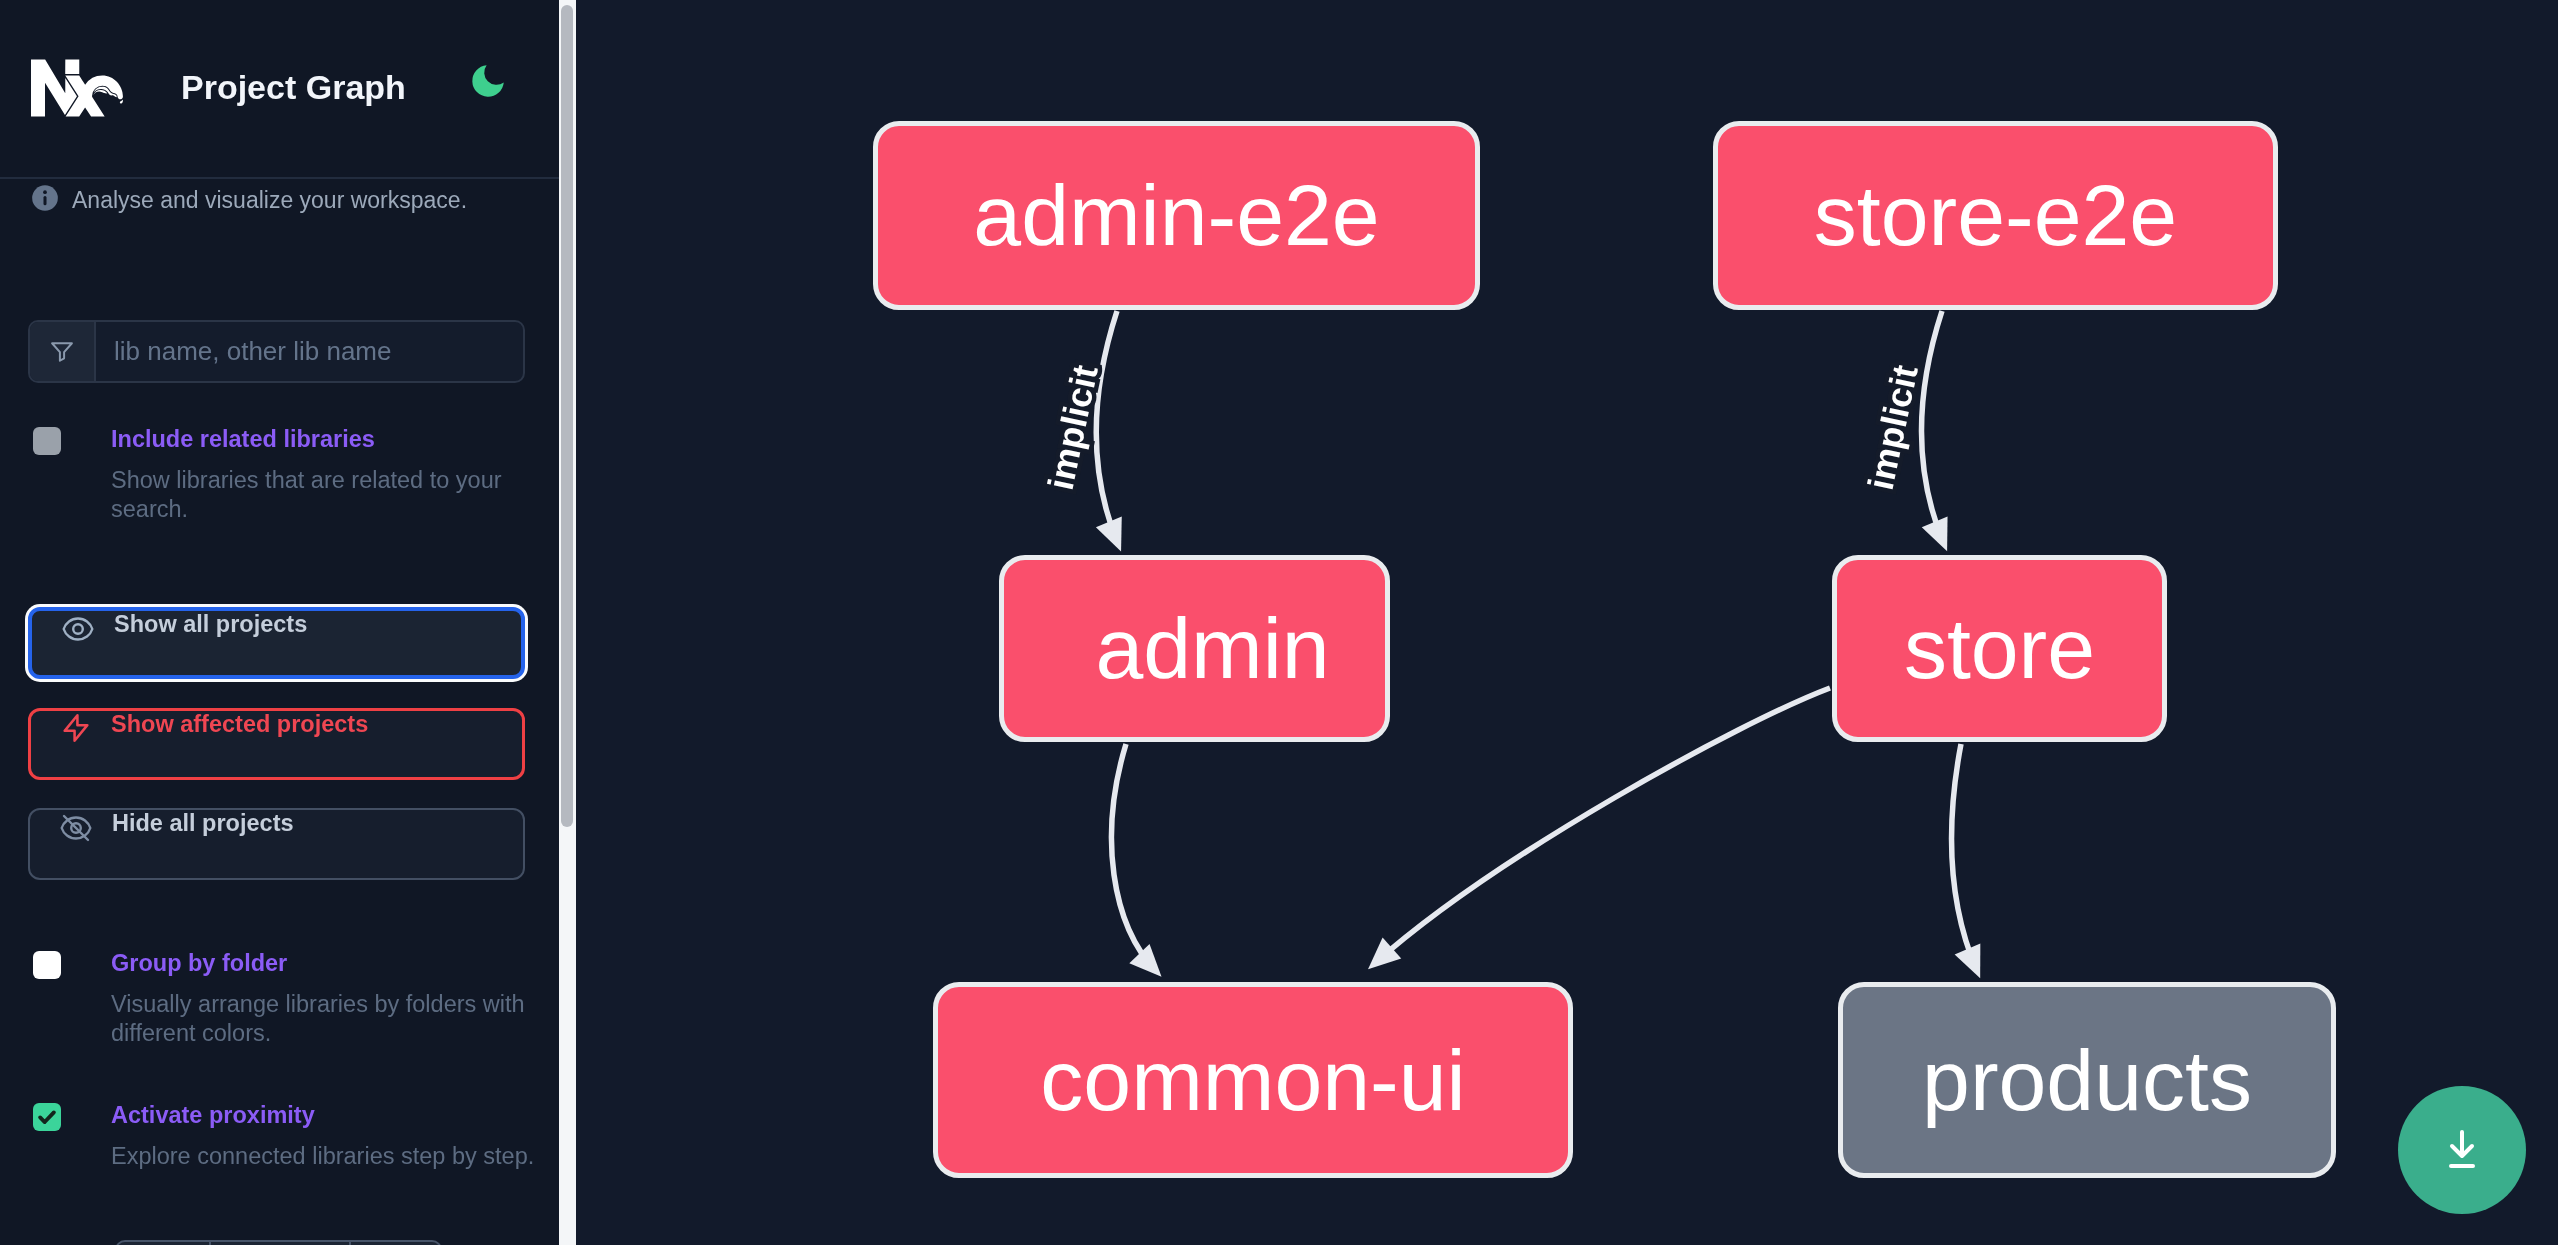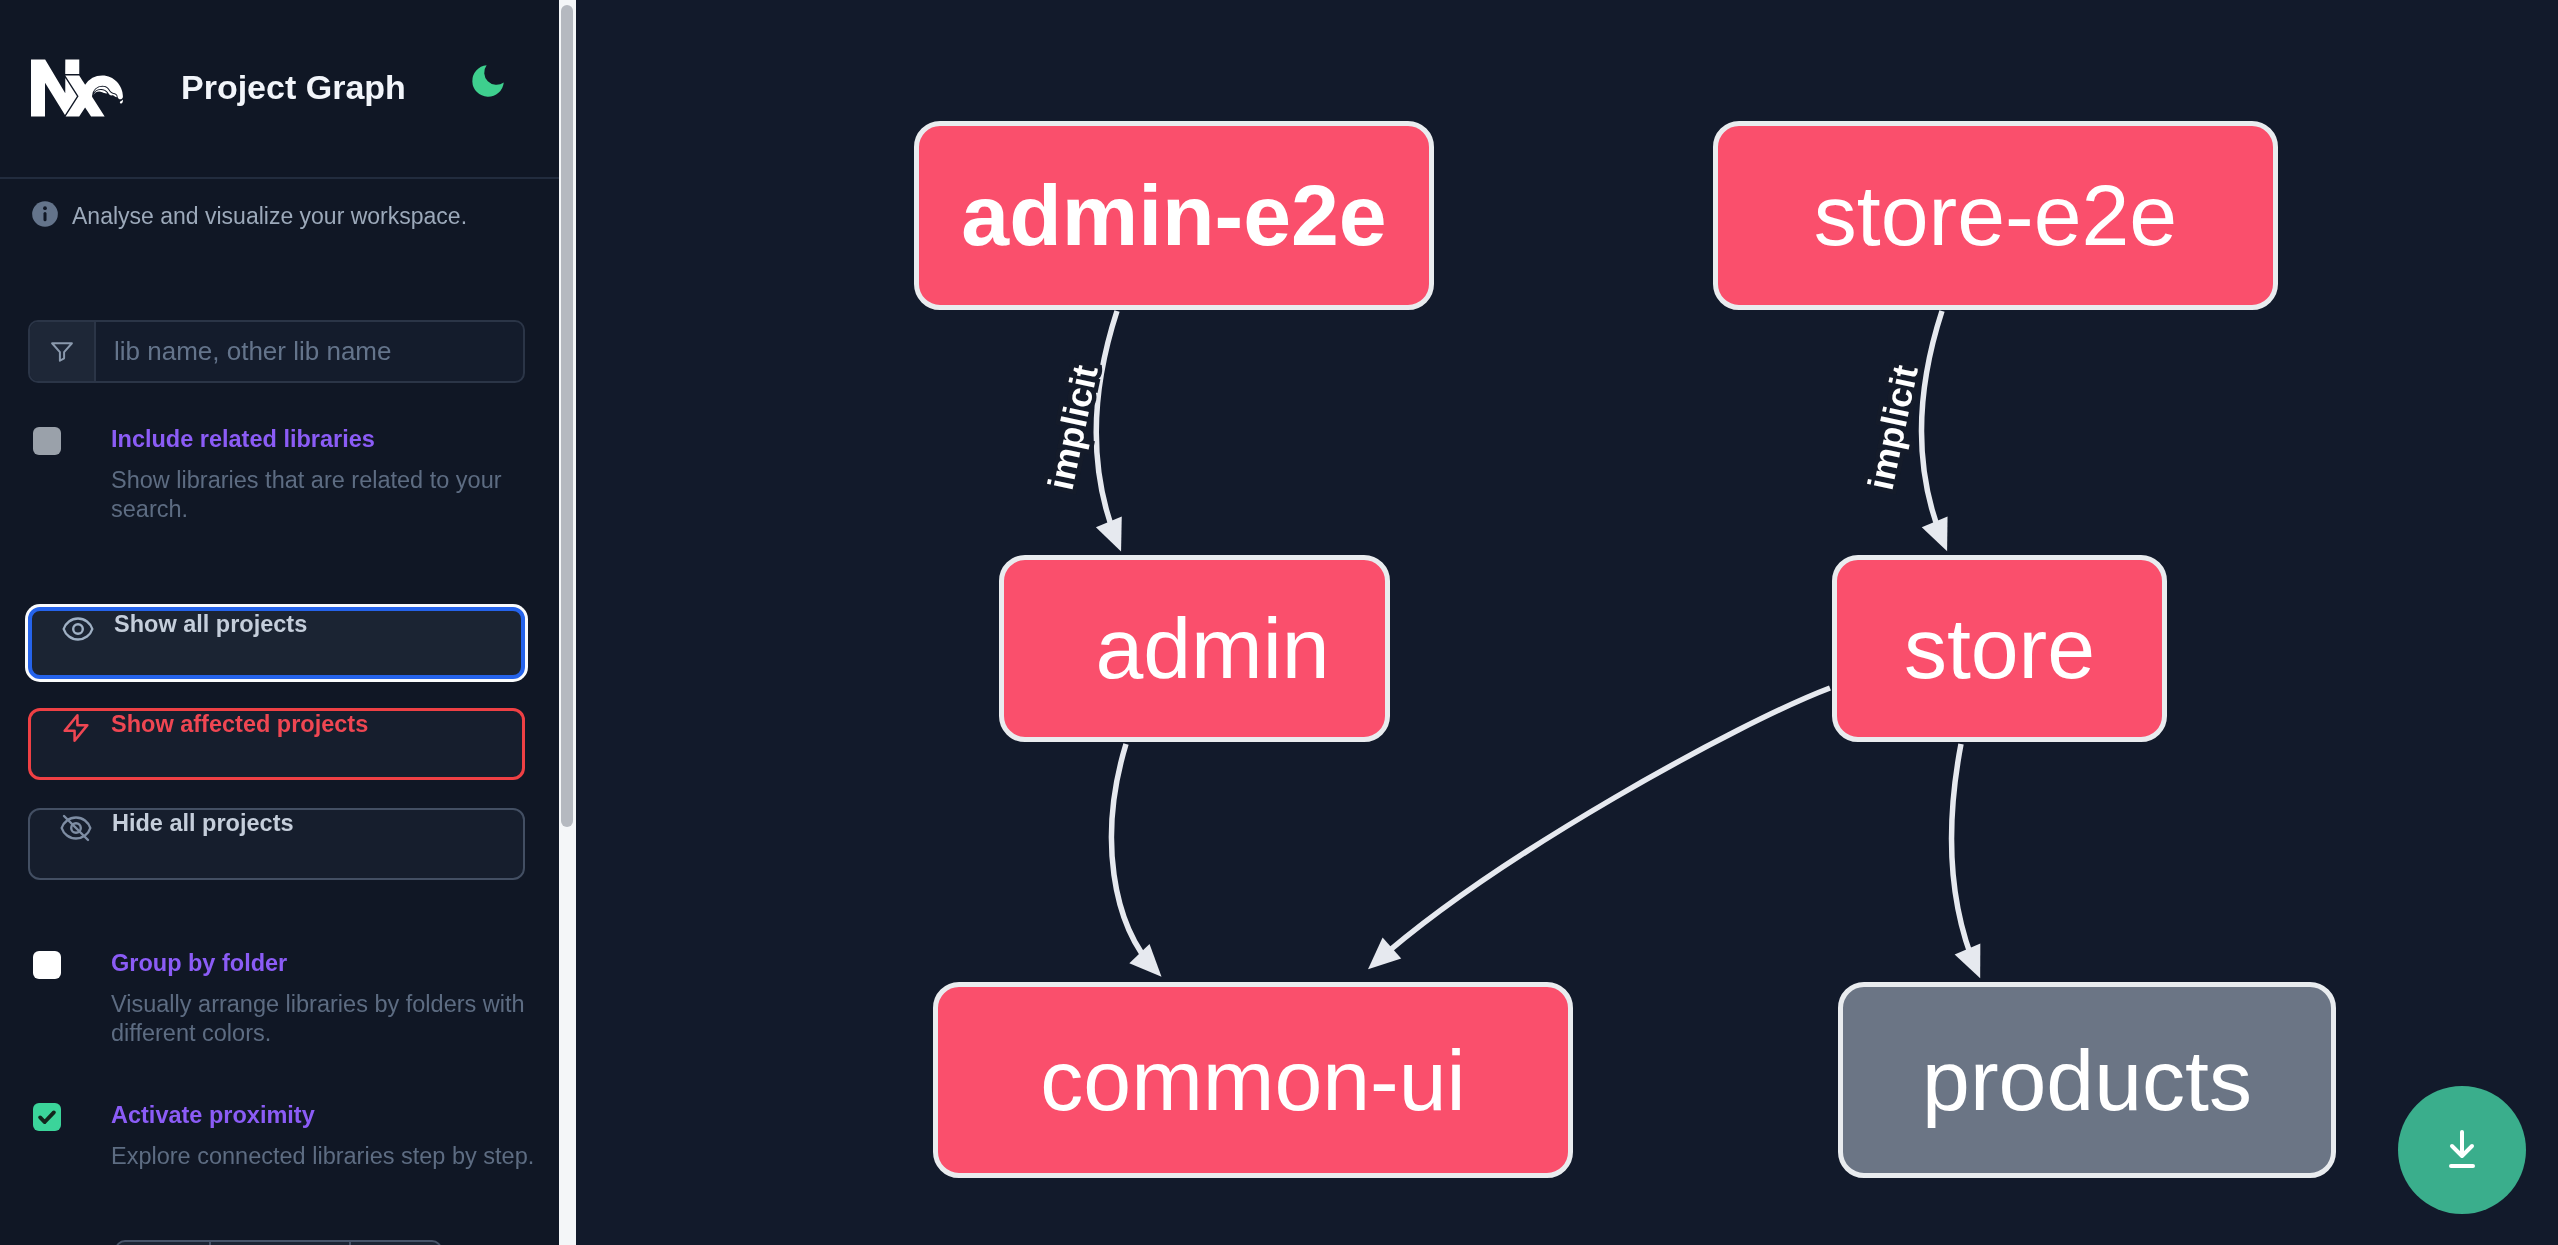--- a/index.html
+++ b/index.html
@@ -7,21 +7,21 @@
     font-family:"Liberation Sans", sans-serif; }
   #app { position:relative; width:2558px; height:1245px; background:#121a2b; }
 
   
   .sidebar { position:absolute; left:0; top:0; width:559px; height:1245px; background:#101725; }
   .hdr-divider { position:absolute; left:0; top:177px; width:559px; height:2px; background:#222c3e; }
   .logo { position:absolute; left:29px; top:42px; width:96px; height:92px; }
   .app-title { position:absolute; left:181px; top:68px; font-size:34px; font-weight:700; color:#f2f5fa; }
   .moon-btn { position:absolute; left:466px; top:60px; width:44px; height:44px; background:none; border:none; cursor:pointer; }
 
-  .info-row { position:absolute; left:31px; top:200px; display:flex; align-items:flex-start; }
+  .info-row { position:absolute; left:31px; top:184px; display:flex; align-items:flex-start; }
   .info-icon { width:28px; height:28px; margin-right:13px; }
   .info-text { font-size:23px; color:#9ca9ba; line-height:30px; padding-top:1px; }
 
   .search-box { position:absolute; left:28px; top:320px; width:497px; height:63px;
     border:2px solid #2b3547; border-radius:10px; display:flex; overflow:hidden; background:#141c2c; }
   .search-icon-cell { width:66px; background:#1e2737; border-right:2px solid #2b3547;
     display:flex; align-items:center; justify-content:center; }
   .search-box input { flex:1; background:transparent; border:none; outline:none;
     color:#cbd5e1; font-size:26px; padding:0 18px; font-family:"Liberation Sans", sans-serif; }
   .search-box input::placeholder { color:#64748b; }
@@ -76,21 +76,21 @@
       <path d="M1117 311 Q1075 440 1118 544" marker-end="url(#arrow)"></path>
       <path d="M1942 311 Q1900 440 1944 544" marker-end="url(#arrow)"></path>
       <path d="M1126 744 C1098 836 1112 925 1156 971" marker-end="url(#arrow)"></path>
       <path d="M1830 688 C1740 722 1495 856 1374 964" marker-end="url(#arrow)"></path>
       <path d="M1961 744 Q1936 876 1977 971" marker-end="url(#arrow)"></path>
     </g>
     <text class="edge-label-text" transform="translate(1085,430) rotate(-78)">implicit</text>
     <text class="edge-label-text" transform="translate(1905,430) rotate(-78)">implicit</text>
   </svg>
 
-  <div class="node pink" style="left:914px;top:121px;width:520px;height:189px;font-weight:bold;">
+  <div class="node pink" style="left:873px;top:121px;width:607px;height:189px;">
     <span>admin-e2e</span>
   </div>
   <div class="node pink" style="left:1713px;top:121px;width:565px;height:189px;">
     <span>store-e2e</span>
   </div>
   <div class="node pink" style="left:999px;top:555px;width:391px;height:187px;padding-left:36px;">
     <span>admin</span>
   </div>
   <div class="node pink" style="left:1832px;top:555px;width:335px;height:187px;">
     <span>store</span>

